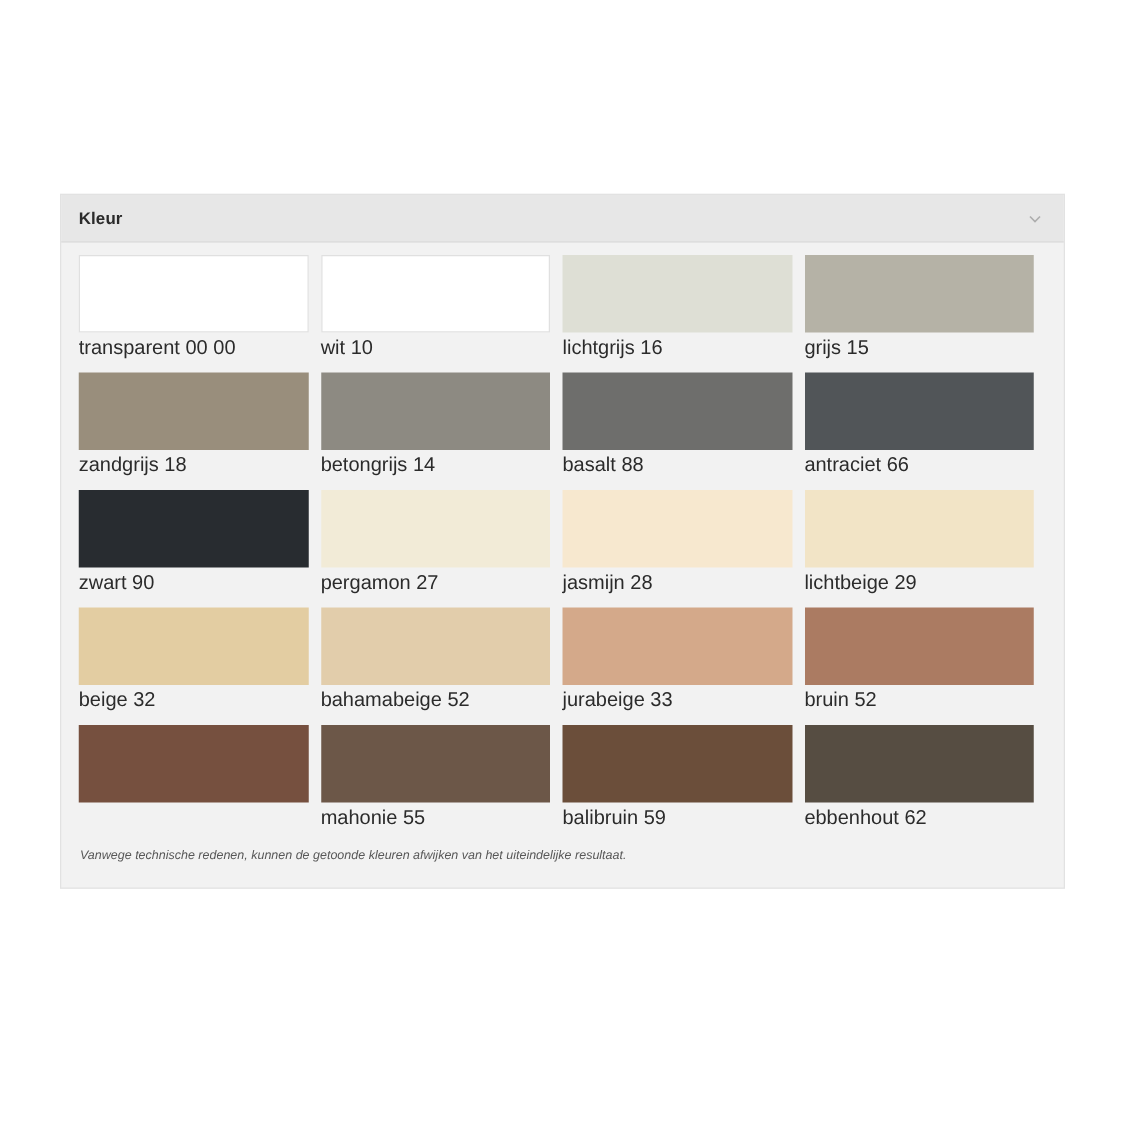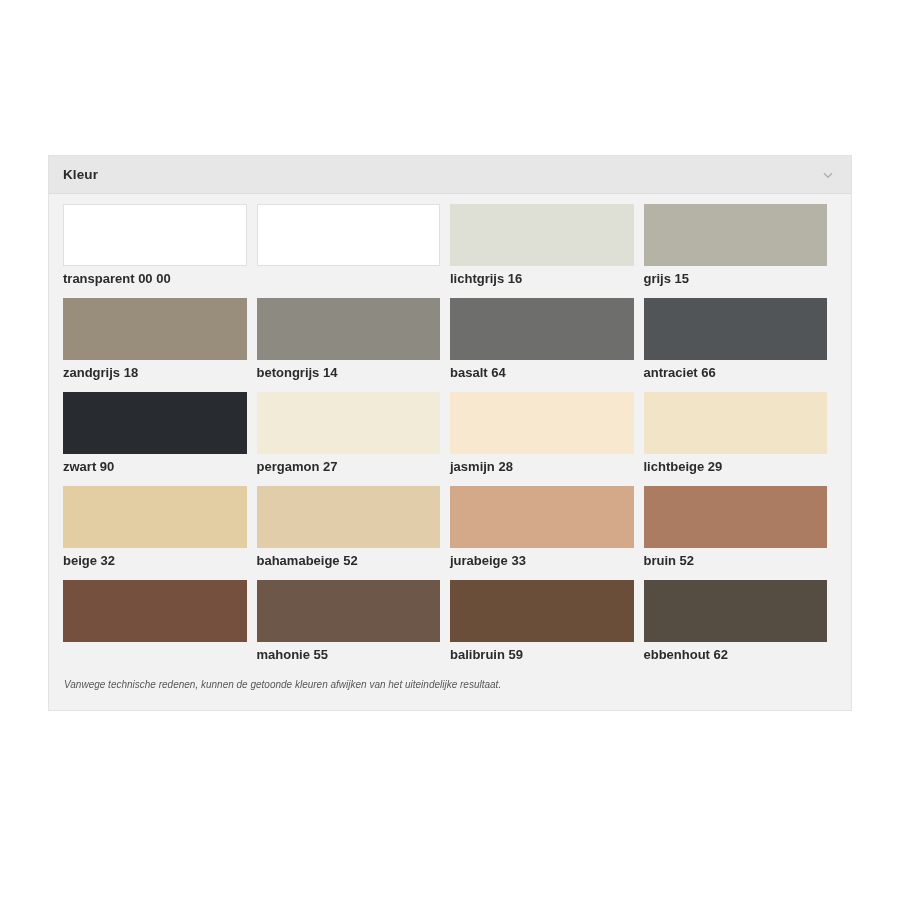--- a/index.html
+++ b/index.html
@@ -78,22 +78,22 @@
     height: 62px;
     width: 100%;
     box-sizing: border-box;
   }
 
   .swatch-chip.bordered {
     border: 1px solid #e0e0e0;
   }
 
   .swatch-label {
-    font-size: 13px;
-    font-weight: bold;
+    font-size: 16px;
+    font-weight: normal;
     color: #2b2b2b;
     padding-top: 6px;
     line-height: 14px;
     white-space: nowrap;
   }
 
   .footnote {
     font-size: 10px;
     font-style: italic;
     color: #575757;
@@ -118,40 +118,41 @@
     </div>
 
     <div class="panel-body">
       <div class="swatch-grid">
           <div class="swatch-cell">
             <div class="swatch-chip bordered" style="background: rgb(255, 255, 255);"></div>
             <div class="swatch-label">transparent 00 00</div>
           </div>
           <div class="swatch-cell">
             <div class="swatch-chip bordered" style="background: rgb(255, 255, 255);"></div>
+            <div class="swatch-label">wit 10</div>
           </div>
           <div class="swatch-cell">
             <div class="swatch-chip" style="background: rgb(222, 223, 213);"></div>
             <div class="swatch-label">lichtgrijs 16</div>
           </div>
           <div class="swatch-cell">
             <div class="swatch-chip" style="background: rgb(181, 178, 166);"></div>
             <div class="swatch-label">grijs 15</div>
           </div>
           <div class="swatch-cell">
             <div class="swatch-chip" style="background: rgb(153, 142, 124);"></div>
             <div class="swatch-label">zandgrijs 18</div>
           </div>
           <div class="swatch-cell">
             <div class="swatch-chip" style="background: rgb(141, 138, 130);"></div>
             <div class="swatch-label">betongrijs 14</div>
           </div>
           <div class="swatch-cell">
             <div class="swatch-chip" style="background: rgb(110, 110, 108);"></div>
-            <div class="swatch-label">basalt 64</div>
+            <div class="swatch-label">basalt 88</div>
           </div>
           <div class="swatch-cell">
             <div class="swatch-chip" style="background: rgb(81, 85, 88);"></div>
             <div class="swatch-label">antraciet 66</div>
           </div>
           <div class="swatch-cell">
             <div class="swatch-chip" style="background: rgb(40, 44, 48);"></div>
             <div class="swatch-label">zwart 90</div>
           </div>
           <div class="swatch-cell">

